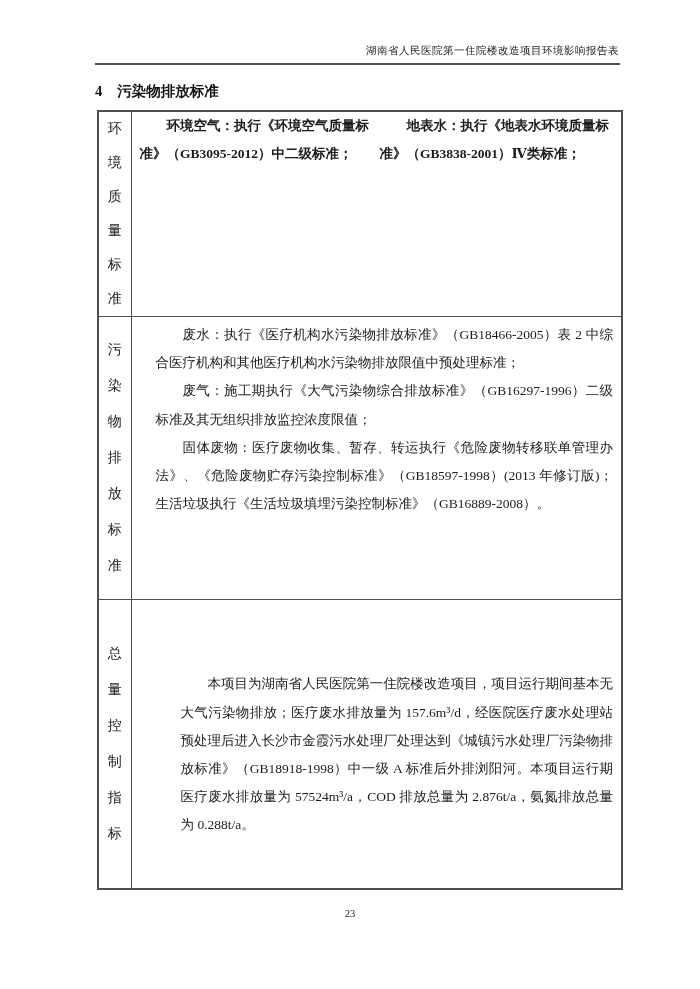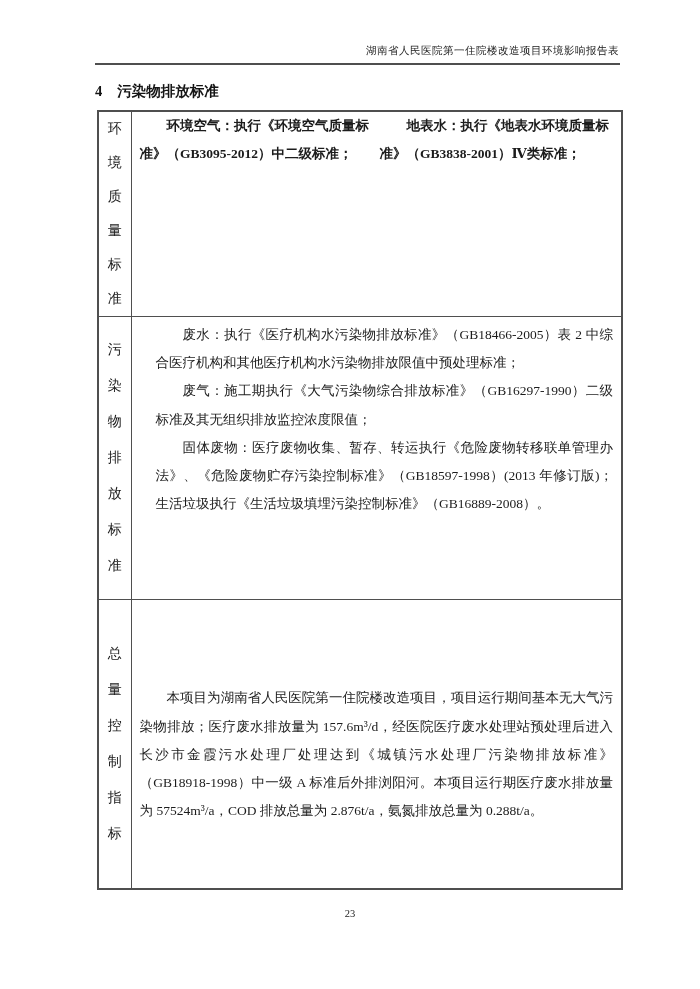--- a/index.html
+++ b/index.html
@@ -54,21 +54,21 @@
     left: 97px;
     top: 110px;
     width: 522px;
     border: 2px solid #4f4f4f;
   }
   .std-row {
     display: flex;
     border-bottom: 1.5px solid #4f4f4f;
     overflow: hidden;
   }
-  .std-row:last-child { border-bottom: none; }
+  .std-row:last-child { border-bottom: none; gap: 41px; }
   .row-1 { height: 204px; }
   .row-2 { height: 282px; }
   .row-3 { height: 288px; }
   .label-cell {
     width: 31.5px;
     border-right: 1.5px solid #4f4f4f;
     display: flex;
     align-items: center;
     justify-content: center;
     flex: none;
@@ -144,21 +144,21 @@
         <p>地表水：执行《地表水环境质量标准》（GB3838-2001）Ⅳ类标准；</p>
       </div>
     </div>
 
     <div class="std-row row-2">
       <div class="label-cell">
         <div class="label-text">污染物排放标准</div>
       </div>
       <div class="content-cell">
         <p>废水：执行《医疗机构水污染物排放标准》（GB18466-2005）表 2 中综合医疗机构和其他医疗机构水污染物排放限值中预处理标准；</p>
-        <p>废气：施工期执行《大气污染物综合排放标准》（GB16297-1990）二级标准及其无组织排放监控浓度限值；</p>
+        <p>废气：施工期执行《大气污染物综合排放标准》（GB16297-1996）二级标准及其无组织排放监控浓度限值；</p>
         <p>固体废物：医疗废物收集、暂存、转运执行《危险废物转移联单管理办法》、《危险废物贮存污染控制标准》（GB18597-1998）(2013 年修订版)；生活垃圾执行《生活垃圾填埋污染控制标准》（GB16889-2008）。</p>
       </div>
     </div>
 
     <div class="std-row row-3">
       <div class="label-cell">
         <div class="label-text">总量控制指标</div>
       </div>
       <div class="content-cell">
         <p>本项目为湖南省人民医院第一住院楼改造项目，项目运行期间基本无大气污染物排放；医疗废水排放量为 157.6m³/d，经医院医疗废水处理站预处理后进入长沙市金霞污水处理厂处理达到《城镇污水处理厂污染物排放标准》（GB18918-1998）中一级 A 标准后外排浏阳河。本项目运行期医疗废水排放量为 57524m³/a，COD 排放总量为 2.876t/a，氨氮排放总量为 0.288t/a。</p>

